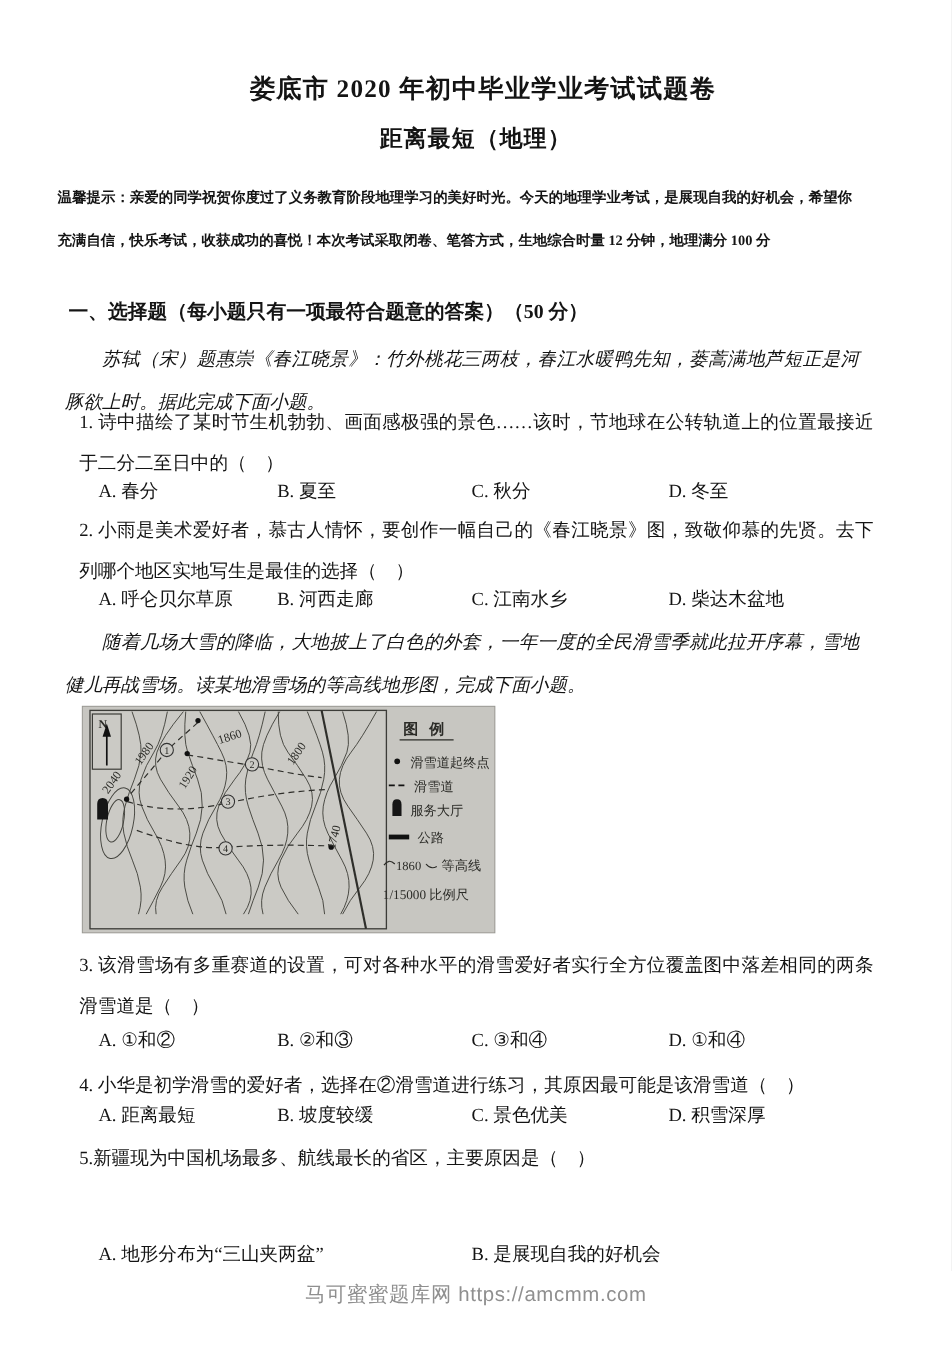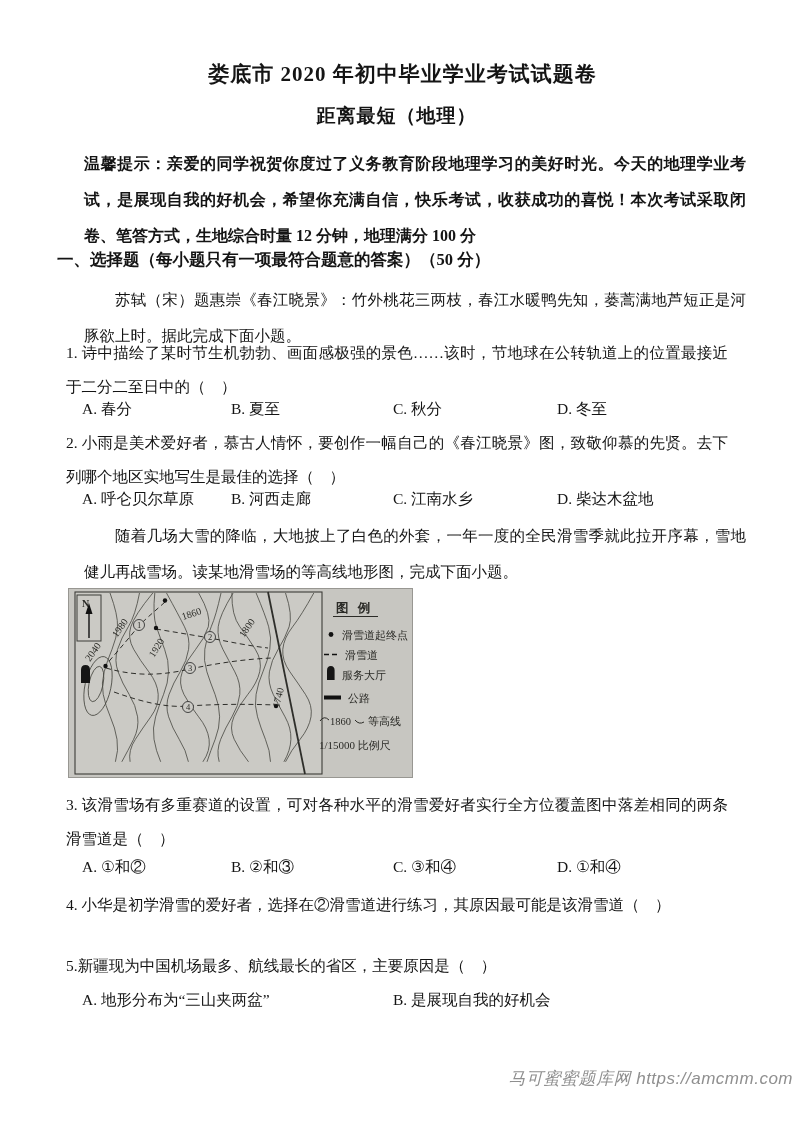--- a/index.html
+++ b/index.html
@@ -11,48 +11,48 @@
   }
   .page-title {
     position:absolute; top:60px; left:0; width:100%; text-align:center;
     font-size:21px; font-weight:bold; letter-spacing:1px;padding-left:12px;
   }
   .page-subtitle {
     position:absolute; top:103px; left:0; width:100%; text-align:center;
     font-size:19px; font-weight:bold; letter-spacing:1px;
   }
   .exam-notice {
-    position:absolute; top:146px; left:84px; width:662px;
-    font-size:16px; font-weight:bold; line-height:36px; text-align:justify;
+    position:absolute; top:146px; left:48px; width:662px;
+    font-size:12px; font-weight:bold; line-height:36px; text-align:justify;
   }
   .section-heading {
     position:absolute; top:249px; left:57px; width:662px;
     font-size:16.5px; font-weight:bold;
   }
   .passage {
-    position:absolute; left:84px; width:662px;
-    font-size:15.5px; line-height:36px; text-indent:2em;
+    position:absolute; left:54px; width:662px;
+    font-size:15.5px; line-height:36px; font-style:italic; text-indent:2em;
     text-align:justify;
   }
   .question {
     position:absolute; left:66px; width:662px;
     font-size:15.5px; line-height:34px; text-align:justify;
   }
   .opts { position:absolute; left:66px; width:662px; height:24px; font-size:15.5px; }
   .opt  { position:absolute; top:0; white-space:nowrap; }
   .opt-a { left:0;margin-left:16px; }
   .opt-b { left:165px; }
   .opt-c { left:327px; }
   .opt-d { left:491px; }
   .map-figure { position:absolute; top:588px; left:68px; width:345px; height:190px; }
   .map-figure svg { display:block; width:345px; height:190px; }
   .footer-watermark {
-    position:absolute; top:1067px; left:0; width:100%; text-align:right;
+    position:absolute; top:1067px; left:0; width:100%; text-align:center;
     font-family:"Liberation Sans","DejaVu Sans",sans-serif;
-    font-size:17px; color:#8f8f8f; letter-spacing:0.5px;font-style:italic;
+    font-size:17px; color:#8f8f8f; letter-spacing:0.5px;
   }
   .svg-text { font-family:"Liberation Serif","DejaVu Serif",serif; fill:#2b2b27; }
 </style>
 </head>
 <body>
 
 <div class="page">
 
   <div class="page-title">娄底市 2020 年初中毕业学业考试试题卷</div>
   <div class="page-subtitle">距离最短（地理）</div>
@@ -179,22 +179,28 @@
 
   <div class="question" style="top:788px">3. 该滑雪场有多重赛道的设置，可对各种水平的滑雪爱好者实行全方位覆盖图中落差相同的两条滑雪道是（　）</div>
   <div class="opts" style="top:857px">
     <span class="opt opt-a">A. ①和②</span>
     <span class="opt opt-b">B. ②和③</span>
     <span class="opt opt-c">C. ③和④</span>
     <span class="opt opt-d">D. ①和④</span>
   </div>
 
   <div class="question" style="top:888px">4. 小华是初学滑雪的爱好者，选择在②滑雪道进行练习，其原因最可能是该滑雪道（　）</div>
+  <div class="opts" style="top:919px">
+    <span class="opt opt-a">A. 距离最短</span>
+    <span class="opt opt-b">B. 坡度较缓</span>
+    <span class="opt opt-c">C. 景色优美</span>
+    <span class="opt opt-d">D. 积雪深厚</span>
+  </div>
 
   <div class="question" style="top:949px">5.新疆现为中国机场最多、航线最长的省区，主要原因是（　）</div>
-  <div class="opts" style="top:990px">
+  <div class="opts" style="top:1035px">
     <span class="opt opt-a">A. 地形分布为“三山夹两盆”</span>
     <span class="opt opt-c">B. 是展现自我的好机会</span>
   </div>
 
   <div class="footer-watermark">马可蜜蜜题库网 https://amcmm.com</div>
 
 </div>
 
 </body></html>

